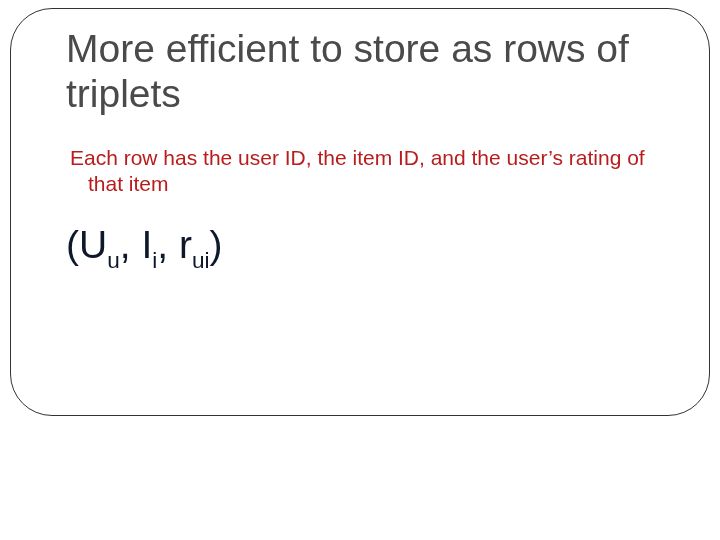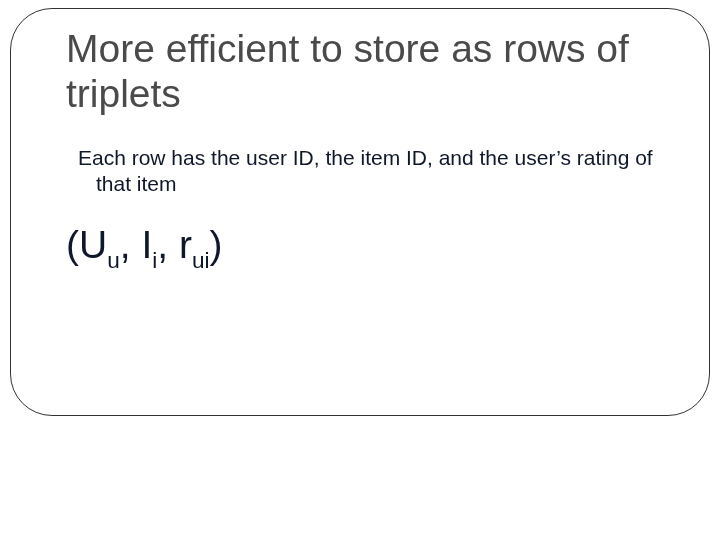--- a/index.html
+++ b/index.html
@@ -33,22 +33,22 @@
   .title {
     font-size: 39px;
     line-height: 1.15;
     color: #4a4a4a;
     margin: 0 0 28px 0;
     font-weight: normal;
   }
   .body {
     font-size: 21px;
     line-height: 1.25;
-    color: #0f172a;
-    margin: 0 0 28px 12px;
+    color: #b91c1c;
+    margin: 0 0 28px 4px;
     padding-left: 0;
     text-indent: 0;
   }
   .body .hang {
     display: block;
     padding-left: 18px;
     text-indent: -18px;
   }
   .formula {
     font-size: 39px;

